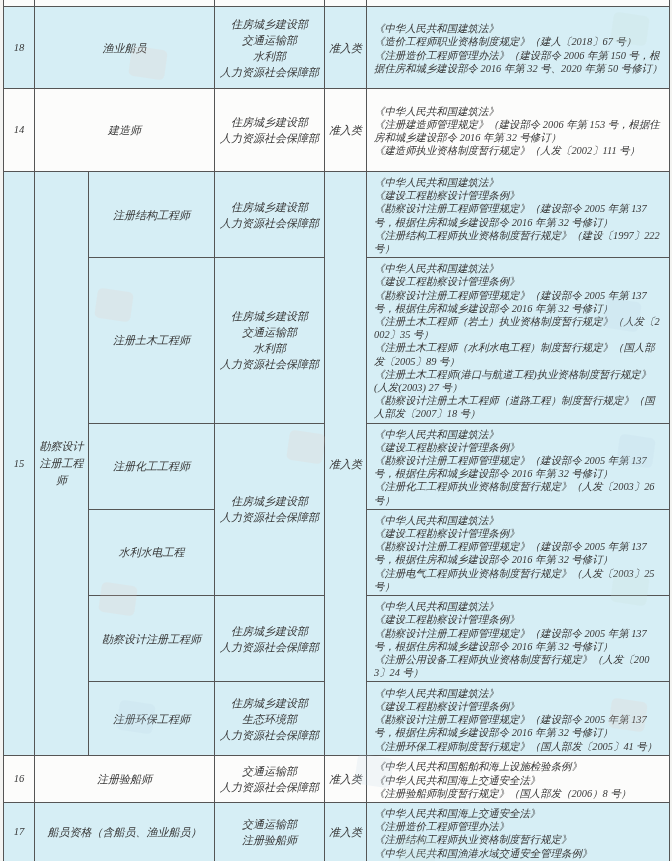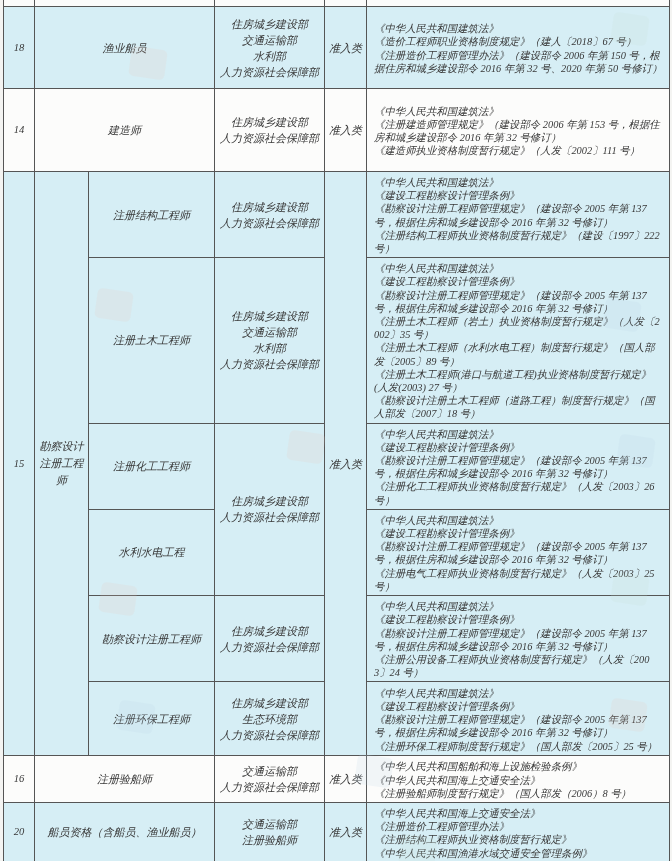--- a/index.html
+++ b/index.html
@@ -193,21 +193,21 @@
           </td>
           <td>
             <div class="ln">住房城乡建设部</div>
             <div class="ln">生态环境部</div>
             <div class="ln">人力资源社会保障部</div>
           </td>
           <td class="legal">
             <div class="ln">《中华人民共和国建筑法》</div>
             <div class="ln">《建设工程勘察设计管理条例》</div>
             <div class="ln">《勘察设计注册工程师管理规定》（建设部令 2005 年第 137 号，根据住房和城乡建设部令 2016 年第 32 号修订）</div>
-            <div class="ln">《注册环保工程师制度暂行规定》（国人部发〔2005〕25 号）</div>
+            <div class="ln">《注册环保工程师制度暂行规定》（国人部发〔2005〕41 号）</div>
           </td>
         </tr>
         <tr style="height: 40px;">
           <td class="seq">
             <div class="ln">16</div>
           </td>
           <td colspan="2">
             <div class="ln">注册验船师</div>
           </td>
           <td>
@@ -218,21 +218,21 @@
             <div class="ln">准入类</div>
           </td>
           <td class="legal">
             <div class="ln">《中华人民共和国船舶和海上设施检验条例》</div>
             <div class="ln">《中华人民共和国海上交通安全法》</div>
             <div class="ln">《注册验船师制度暂行规定》（国人部发（2006）8 号）</div>
           </td>
         </tr>
         <tr class="shade" style="height: 51px;">
           <td class="seq">
-            <div class="ln">20</div>
+            <div class="ln">17</div>
           </td>
           <td colspan="2">
             <div class="ln">船员资格（含船员、渔业船员）</div>
           </td>
           <td>
             <div class="ln">交通运输部</div>
             <div class="ln">注册验船师</div>
           </td>
           <td>
             <div class="ln">准入类</div>

